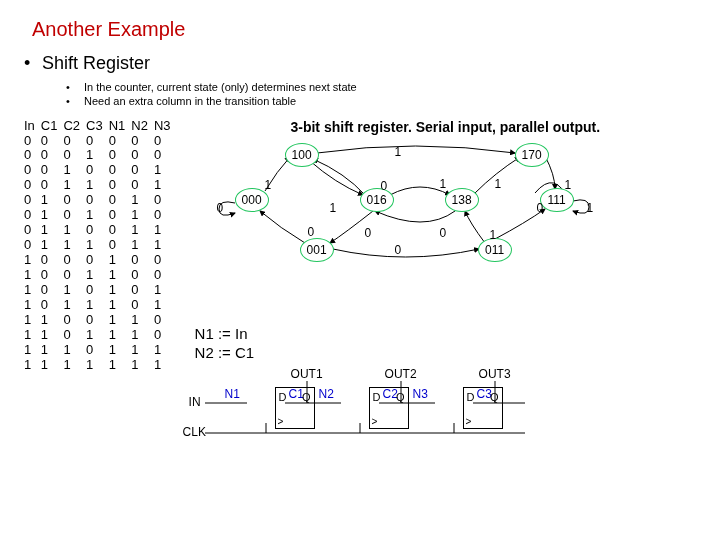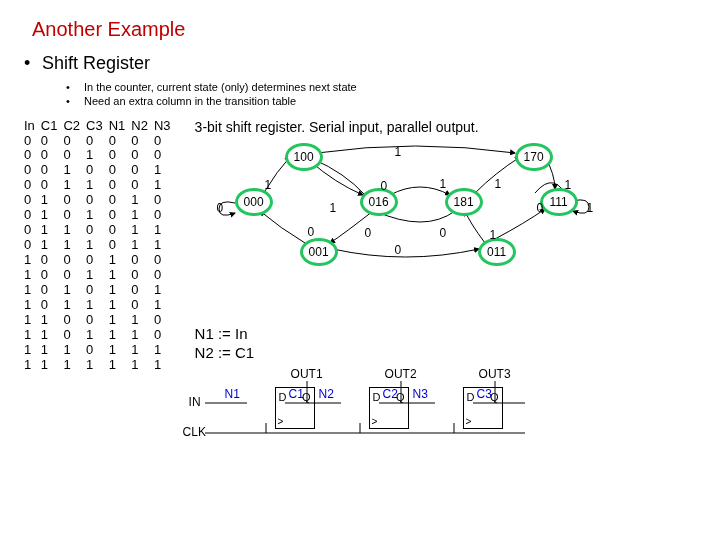--- a/index.html
+++ b/index.html
@@ -8,23 +8,23 @@
   .top-bullet>li{font-size:18px;padding-left:18px;position:relative}
   .top-bullet>li::before{content:"•";position:absolute;left:0;top:0}
   .sub-bullet{margin:6px 0 0 0;padding:0 0 0 24px;list-style:none}
   .sub-bullet>li{font-size:11px;padding-left:18px;position:relative;line-height:1.3}
   .sub-bullet>li::before{content:"•";position:absolute;left:0;top:0}
   .content{display:flex;margin-top:10px;align-items:flex-start}
   .tbl{font-family:Verdana,Geneva,sans-serif;font-size:13px;border-collapse:collapse;margin-right:18px}
   .tbl td,.tbl th{padding:0 6px 0 0;text-align:left;font-weight:normal;line-height:1.15}
   .tbl th{white-space:nowrap}
   .rightcol{flex:1}
-  .caption{font-size:14px;font-weight:normal;margin-bottom:8px;text-align:left}
+  .caption{font-size:14px;font-weight:bold;margin-bottom:8px;text-align:center}
   .diagram{position:relative;height:175px;font-size:12px}
-  .stnode{position:absolute;width:32px;height:22px;border:3px solid #22c55e;border-radius:50%;text-align:center;line-height:22px;font-size:12px;background:#fff}
+  .stnode{position:absolute;width:32px;height:22px;border:1px solid #22c55e;border-radius:50%;text-align:center;line-height:22px;font-size:12px;background:#fff}
   .edge{position:absolute;font-size:12px}
   .ff{display:inline-block;border:1px solid #000;width:38px;height:40px;position:relative;vertical-align:middle;margin:0 28px}
   .ff .d{position:absolute;left:3px;top:3px;font-size:11px}
   .ff .q{position:absolute;right:3px;top:3px;font-size:11px}
   .ff .clk{position:absolute;left:2px;bottom:1px;font-size:10px}
   .ffrow{margin-top:6px;position:relative;height:80px}
   .wirelabel{position:absolute;font-size:12px;color:#00c}
   .outlabel{position:absolute;font-size:12px}
   .eq{font-size:15px;line-height:1.3;margin:6px 0 6px 0}
   svg{position:absolute;left:0;top:0;pointer-events:none}
@@ -232,21 +232,21 @@
           <path d="M290,100 Q275,80 270,68"></path>
           <path d="M138,106 Q210,122 284,106"></path>
           <path d="M300,96 Q330,80 350,66"></path>
         </g>
       </svg>
     <div class="stnode" style="left: 40px; top: 45px;">000</div>
         <div class="stnode" style="left: 105px; top: 95px;">001</div>
         <div class="stnode" style="left: 165px; top: 45px;">016</div>
         <div class="stnode" style="left: 283px; top: 95px;">011</div>
         <div class="stnode" style="left: 90px; top: 0px;">100</div>
-        <div class="stnode" style="left: 250px; top: 45px;">181</div>
+        <div class="stnode" style="left: 250px; top: 45px;">138</div>
         <div class="stnode" style="left: 320px; top: 0px;">170</div>
         <div class="stnode" style="left: 345px; top: 45px;">111</div>
         <span class="edge" style="left: 200px; top: 2px;">1</span>
         <span class="edge" style="left: 70px; top: 35px;">1</span>
         <span class="edge" style="left: 186px; top: 36px;">0</span>
         <span class="edge" style="left: 245px; top: 34px;">1</span>
         <span class="edge" style="left: 300px; top: 34px;">1</span>
         <span class="edge" style="left: 370px; top: 35px;">1</span>
         <span class="edge" style="left: 22px; top: 58px;">0</span>
         <span class="edge" style="left: 135px; top: 58px;">1</span>

